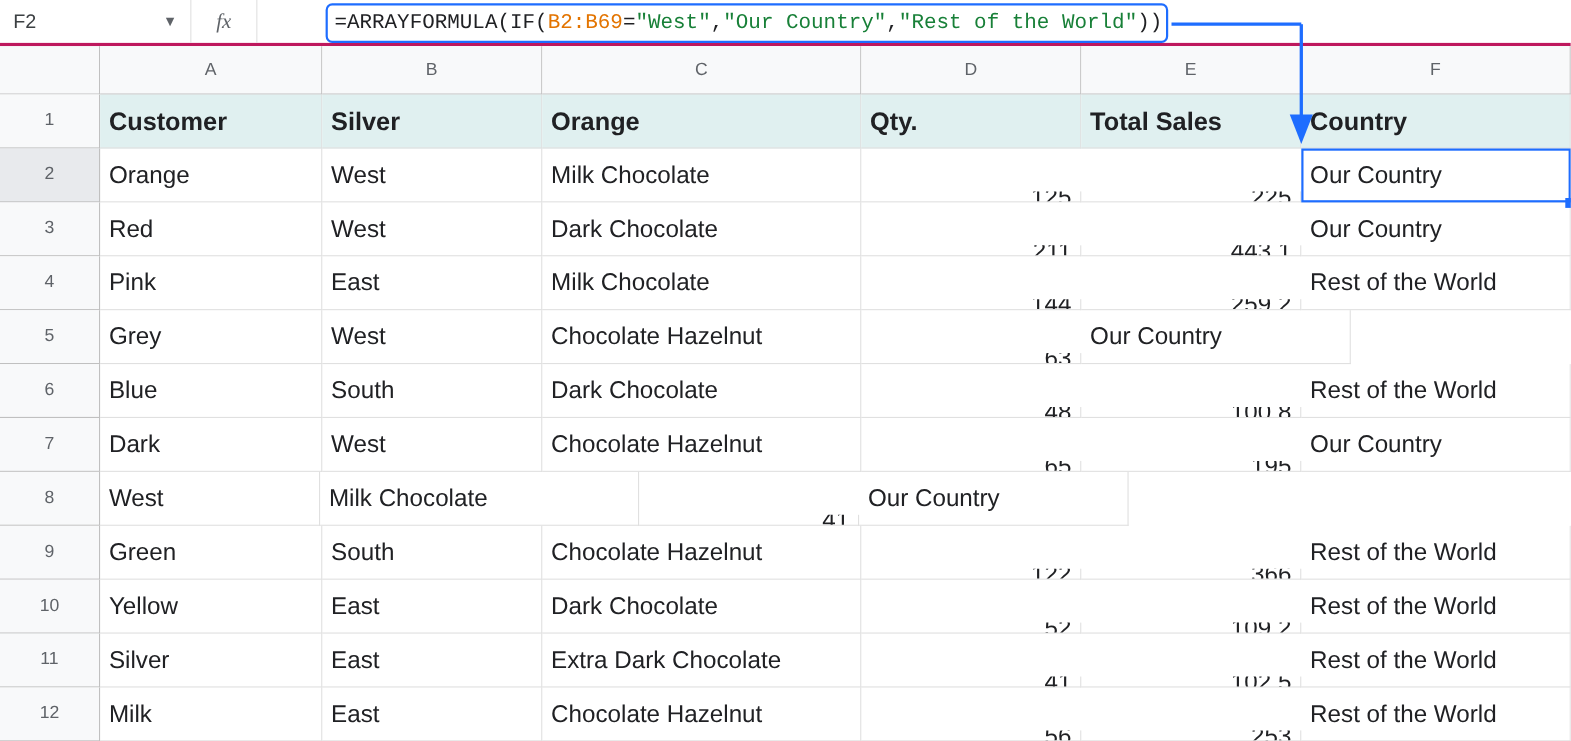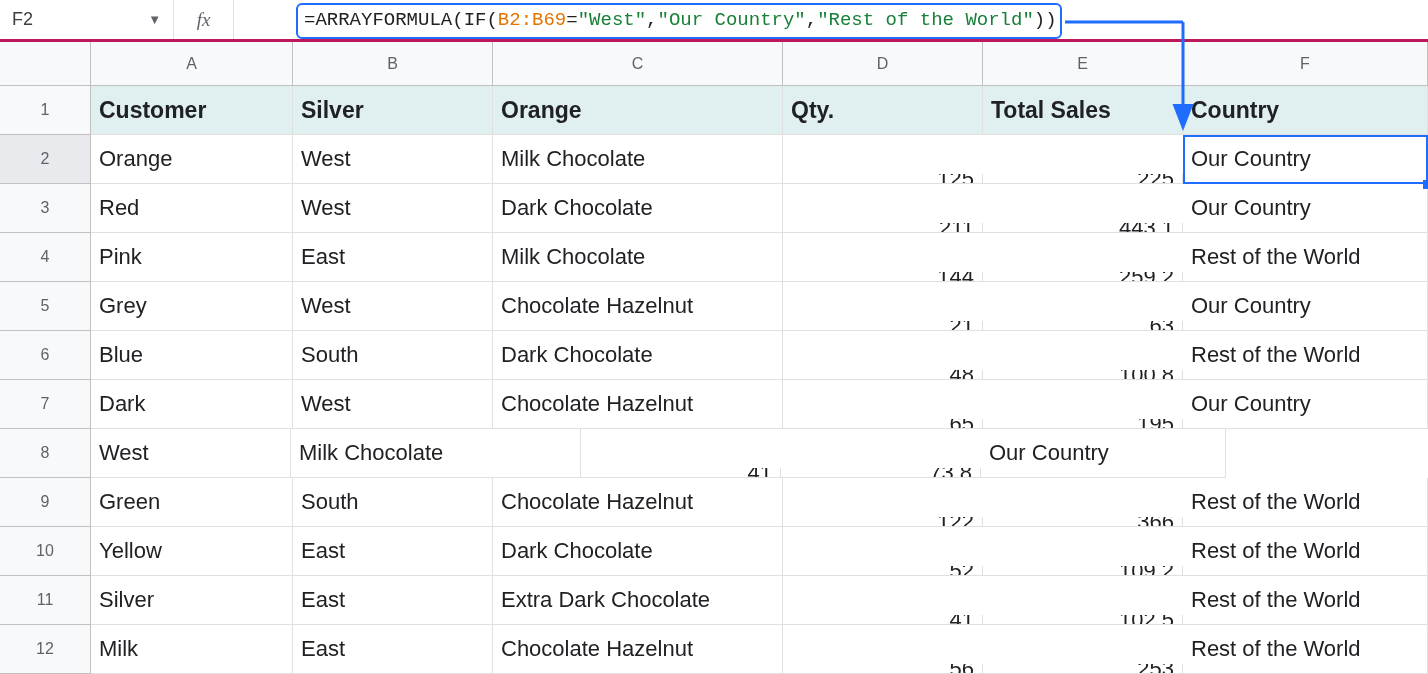--- a/index.html
+++ b/index.html
@@ -265,21 +265,20 @@
         <div class="data-cell col-B">East</div>
         <div class="data-cell col-C">Milk Chocolate</div>
         <div class="data-cell col-D align-right">144</div>
         <div class="data-cell col-E align-right">259.2</div>
         <div class="data-cell col-F">Rest of the World</div>
       </div>
       <div class="data-row">
         <div class="data-cell col-A">Grey</div>
         <div class="data-cell col-B">West</div>
         <div class="data-cell col-C">Chocolate Hazelnut</div>
-        <div class="data-cell col-D align-right">21</div>
         <div class="data-cell col-E align-right">63</div>
         <div class="data-cell col-F">Our Country</div>
       </div>
       <div class="data-row">
         <div class="data-cell col-A">Blue</div>
         <div class="data-cell col-B">South</div>
         <div class="data-cell col-C">Dark Chocolate</div>
         <div class="data-cell col-D align-right">48</div>
         <div class="data-cell col-E align-right">100.8</div>
         <div class="data-cell col-F">Rest of the World</div>
@@ -289,21 +288,20 @@
         <div class="data-cell col-B">West</div>
         <div class="data-cell col-C">Chocolate Hazelnut</div>
         <div class="data-cell col-D align-right">65</div>
         <div class="data-cell col-E align-right">195</div>
         <div class="data-cell col-F">Our Country</div>
       </div>
       <div class="data-row">
         <div class="data-cell col-B">West</div>
         <div class="data-cell col-C">Milk Chocolate</div>
         <div class="data-cell col-D align-right">41</div>
-        <div class="data-cell col-E align-right">73.8</div>
         <div class="data-cell col-F">Our Country</div>
       </div>
       <div class="data-row">
         <div class="data-cell col-A">Green</div>
         <div class="data-cell col-B">South</div>
         <div class="data-cell col-C">Chocolate Hazelnut</div>
         <div class="data-cell col-D align-right">122</div>
         <div class="data-cell col-E align-right">366</div>
         <div class="data-cell col-F">Rest of the World</div>
       </div>

